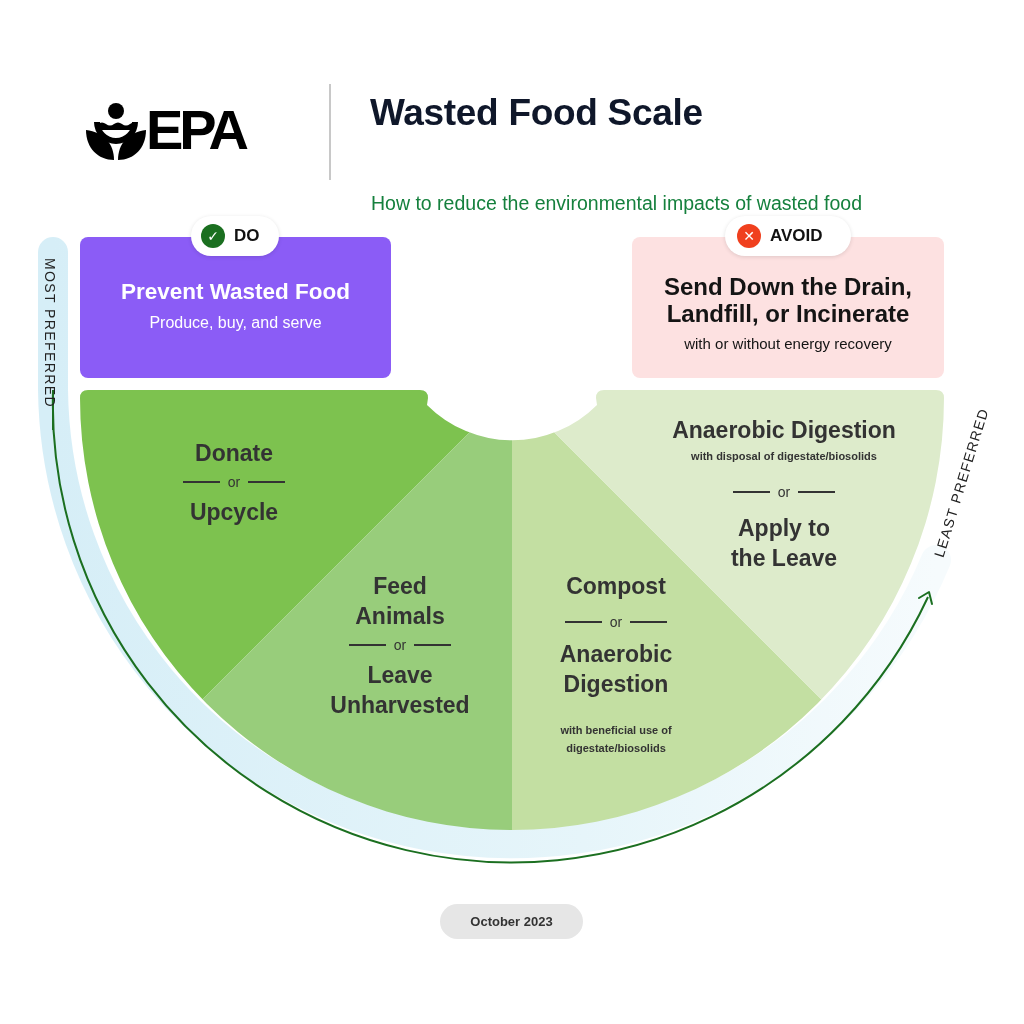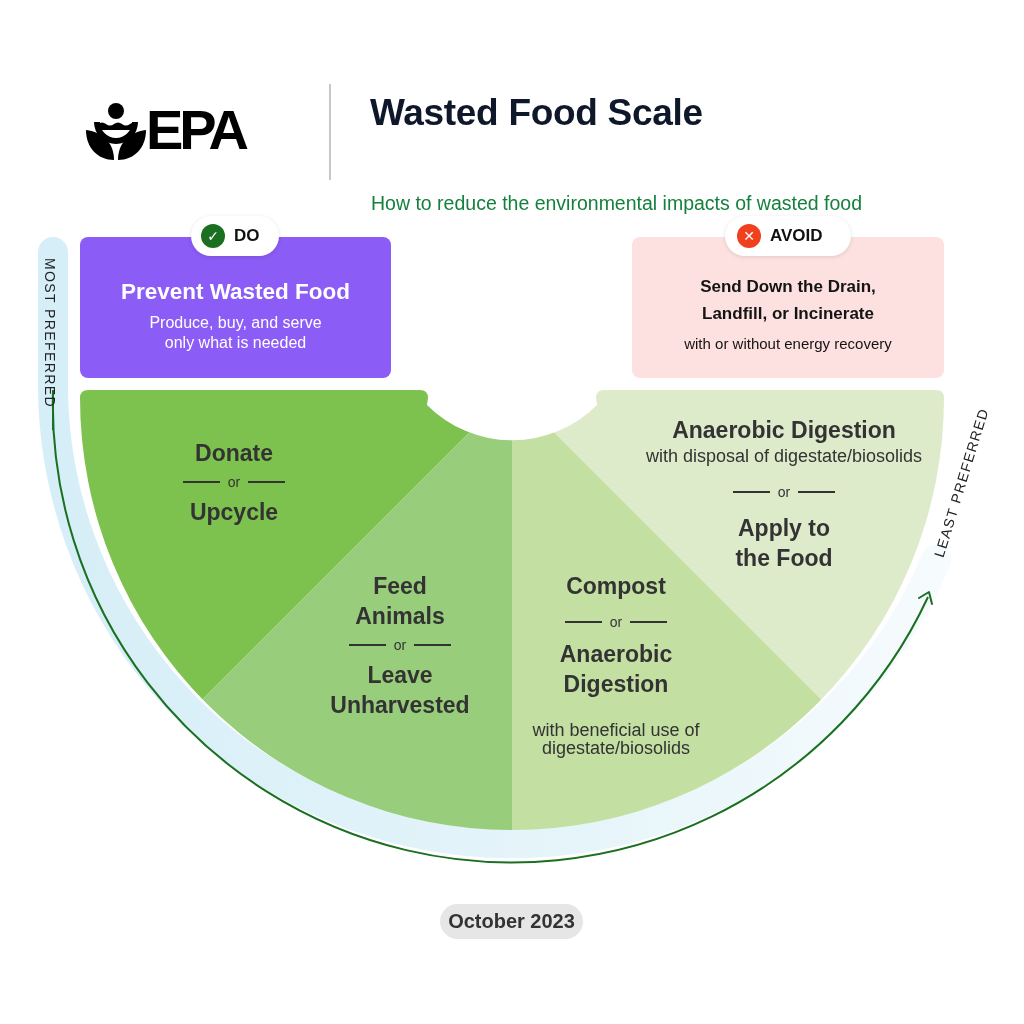--- a/index.html
+++ b/index.html
@@ -11,51 +11,51 @@
     #header-divider { left: 329px; top: 84px; width: 2px; height: 96px; background: #c8c8c8; }
     #title { left: 370px; top: 92px; font-size: 37px; font-weight: 700; color: #0f172a; letter-spacing: -0.3px; white-space: nowrap; }
     #subtitle { left: 371px; top: 148px; font-size: 19.5px; color: #15803d; white-space: nowrap; margin-top: 44px; }
 
     
     .card { border-radius: 8px; text-align: center; }
     #prevent-card { left: 80px; top: 237px; width: 311px; height: 141px; background: #8b5cf6; color: #fff; }
     #prevent-title { position: absolute; left: 0; right: 0; top: 42px; font-size: 22.5px; font-weight: 700; }
     #prevent-desc { position: absolute; left: 0; right: 0; top: 76px; font-size: 16px; line-height: 20px; }
     #avoid-card { left: 632px; top: 237px; width: 312px; height: 141px; background: #fde1e1; color: #141414; }
-    #avoid-title { position: absolute; left: 0; right: 0; top: 36px; font-size: 17px; font-weight: 700; line-height: 27px; }
+    #avoid-title { position: absolute; left: 0; right: 0; top: 36px; font-size: 24px; font-weight: 700; line-height: 27px; }
     #avoid-desc { position: absolute; left: 0; right: 0; top: 98px; font-size: 15px; }
 
     .badge { height: 40px; border-radius: 20px; background: #fff; box-shadow: 0 1px 4px rgba(0,0,0,0.12);
              display: flex; align-items: center; font-weight: 700; font-size: 17px; color: #111; box-sizing: border-box; }
     .badge .bicon { width: 24px; height: 24px; border-radius: 12px; display: flex; align-items: center; justify-content: center;
                     color: #fff; font-size: 14px; margin-right: 9px; font-weight: 700; }
     #do-badge { left: 191px; top: 216px; width: 88px; padding-left: 10px; }
     #do-badge .bicon { background: #1b6f20; }
     #avoid-badge { left: 725px; top: 216px; width: 126px; padding-left: 12px; }
     #avoid-badge .bicon { background: #f0401e; }
 
     
     .seg-text { position: absolute; text-align: center; color: #333; }
     .seg-title { font-size: 23px; font-weight: 700; line-height: 30px; }
-    .seg-sub { font-size: 18px; line-height: 18px; color: #333; }
+    .seg-sub { font-size: 11px; line-height: 18px; color: #333; font-weight: bold; }
     .seg-or { font-size: 14px; display: flex; align-items: center; justify-content: center; gap: 8px; line-height: 18px; color: #333; }
     .seg-or .ln { width: 37px; height: 2px; background: #333; display: inline-block; }
 
     #seg-donate { left: 134px; top: 438px; width: 200px; }
     #seg-feed { left: 300px; top: 571px; width: 200px; }
     #seg-compost { left: 516px; top: 571px; width: 200px; }
     #seg-anaerobic { left: 634px; top: 415px; width: 300px; }
 
     
     #most-preferred { left: 38px; top: 258px; width: 20px; writing-mode: vertical-rl; font-size: 14px; letter-spacing: 1.4px; color: #222; }
     #least-preferred-wrap { left: 898px; top: 490px; width: 120px; height: 20px; transform: rotate(-73deg); transform-origin: center; text-align: center; font-size: 14px; letter-spacing: 1.4px; color: #222; white-space: nowrap; }
 
     
     #date-pill { left: 440px; top: 904px; width: 143px; height: 35px; border-radius: 18px; background: #e6e6e6;
-                 display: flex; align-items: center; justify-content: center; font-size: 20px; font-weight: 600; color: #333; }
+                 display: flex; align-items: center; justify-content: center; font-size: 13px; font-weight: 600; color: #333; }
     svg#fan { position: absolute; left: 0; top: 0; }
   </style>
 </head>
 <body>
 
 <svg class="abs" id="logo-svg" style="left:84px;top:100px" width="64" height="62" viewBox="0 0 64 62">
   <circle cx="32" cy="11" r="8" fill="#000"></circle>
   <path d="M10 22 A22 22 0 0 0 54 22 L48 22 A16 16 0 0 1 16 22 Z" fill="#000"></path>
   <path d="M14 24 q4 -3 8 0 q4 3 8 0 q4 -3 8 0 q4 3 8 0 q4 -3 6 0 L50 30 L14 30 Z" fill="#000"></path>
   <path d="M2 30 C2 48 14 60 30 60 C30 44 20 32 2 30 Z" fill="#000"></path>
@@ -88,21 +88,20 @@
     <path id="seg2" d="M512 390 L0 902 L512 1024 Z" fill="#98cd7b"></path>
     <path id="seg3" d="M512 390 L512 1024 L1024 902 Z" fill="#c3dfa2"></path>
     <path id="seg4" d="M512 390 L1024 902 L1024 390 Z" fill="#ddebcb"></path>
   </g>
 </svg>
 
 <div class="abs card" id="prevent-card">
   <div id="prevent-title">Prevent Wasted Food</div>
   <div id="prevent-desc">
     <div>Produce, buy, and serve</div>
-    <div>only what is needed</div>
   </div>
 </div>
 <div class="abs badge" id="do-badge">
   <span class="bicon">✓</span>
   <span>DO</span>
 </div>
 
 <div class="abs card" id="avoid-card">
   <div id="avoid-title">
     <div>Send Down the Drain,</div>
@@ -161,20 +160,20 @@
 <div class="seg-text" id="seg-anaerobic">
   <div class="seg-title">Anaerobic Digestion</div>
   <div class="seg-sub" style="margin-top:2px">with disposal of digestate/biosolids</div>
   <div class="seg-or" style="margin:18px 0 12px">
       <span class="ln"></span>
       <span>or</span>
       <span class="ln"></span>
     </div>
   <div class="seg-title">
     <div>Apply to</div>
-      <div>the Food</div>
+      <div>the Leave</div>
   </div>
 </div>
 
 <div class="abs" id="most-preferred">MOST PREFERRED</div>
 <div class="abs" id="least-preferred-wrap">LEAST PREFERRED</div>
 
 <div class="abs" id="date-pill">October 2023</div>
 
 </body></html>

